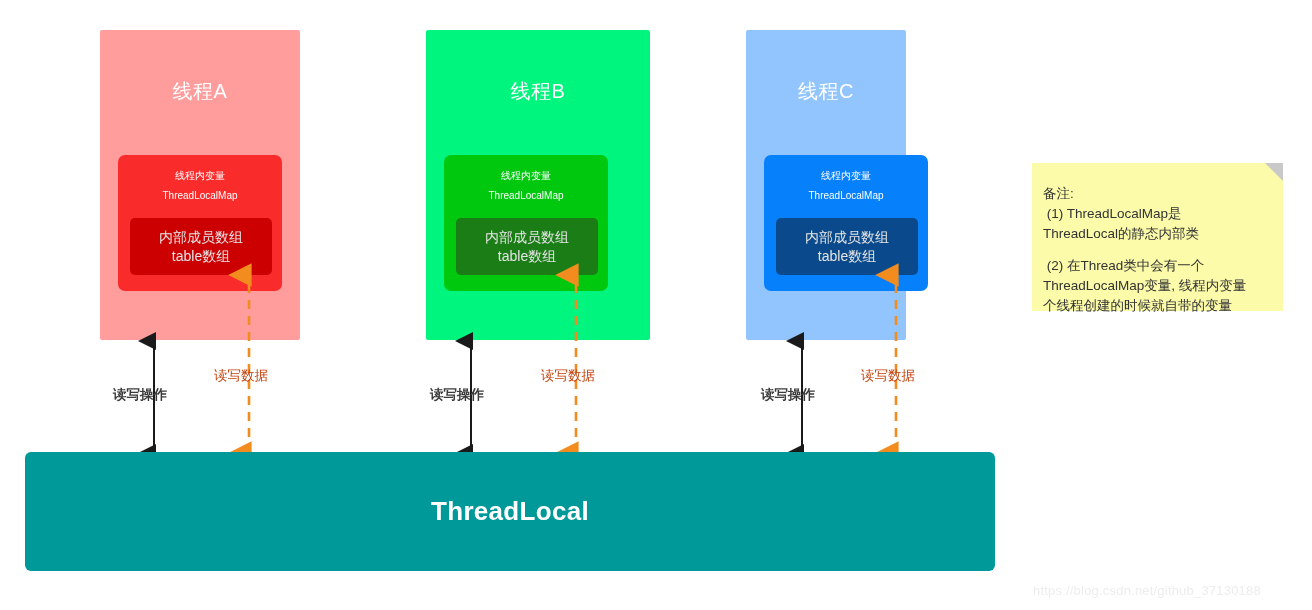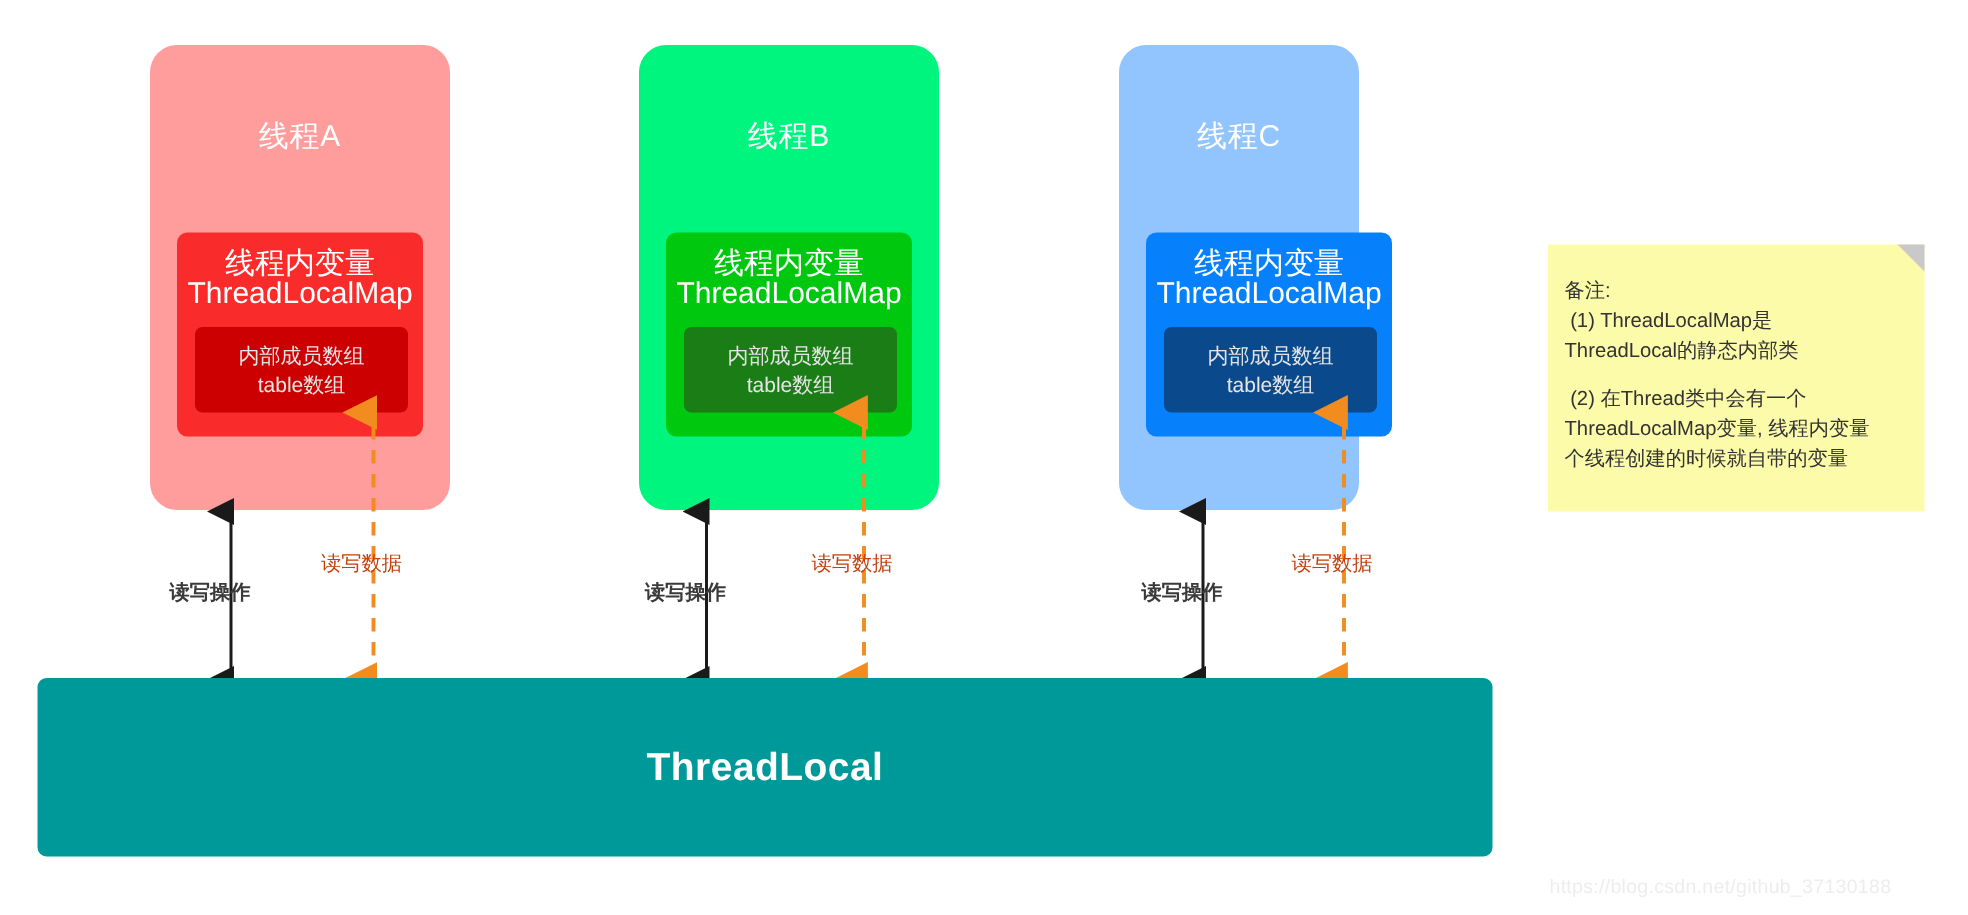--- a/index.html
+++ b/index.html
@@ -16,21 +16,21 @@
     position: relative;
     width: 1312px;
     height: 610px;
     overflow: hidden;
     background: #ffffff;
   }
 
   
   .thread-col {
     position: absolute;
-    border-radius: 18px;
+    border-radius: 2px;
     box-sizing: border-box;
   }
   .thread-title {
     position: absolute;
     left: 0;
     right: 0;
     top: 48px;
     text-align: center;
     color: #ffffff;
     font-size: 20px;
@@ -45,21 +45,21 @@
     border-radius: 7px;
     box-sizing: border-box;
   }
   .map-title {
     position: absolute;
     left: 0;
     right: 0;
     top: 11px;
     text-align: center;
     color: #ffffff;
-    font-size: 20px;
+    font-size: 10px;
     line-height: 20px;
   }
   .map-title span { display: block; }
 
   
   .table-box {
     position: absolute;
     border-radius: 5px;
     box-sizing: border-box;
     display: flex;
@@ -108,21 +108,21 @@
   }
   .lbl-black { color: #3a3a3a; font-weight: bold; }
   .lbl-orange { color: #c2410c; margin-top: 11px; }
 
   
   #note-box {
     position: absolute;
     left: 1032px;
     top: 163px;
     width: 251px;
-    height: 178px;
+    height: 148px;
     background: #FBFBAA;
     box-sizing: border-box;
   }
   #note-fold {
     position: absolute;
     right: 0;
     top: 0;
     width: 0;
     height: 0;
     border-top: 18px solid #c9c9c9;
@@ -191,21 +191,21 @@
         <path d="M4.5,0 L9,9 L0,9 Z" fill="#F28C1E"></path>
       </marker>
       <marker id="orgA2" markerWidth="9" markerHeight="9" refX="4.5" refY="8" orient="auto">
         <path d="M4.5,0 L9,9 L0,9 Z" fill="#F28C1E"></path>
       </marker>
     </defs>
     <line x1="13" y1="185" x2="13" y2="7" stroke="#F28C1E" stroke-width="2.6" stroke-dasharray="9 7" marker-end="url(#orgA1)" marker-start="url(#orgA2)"></line>
   </svg>
   <div class="lbl lbl-orange" style="left:214px; top:356px;">读写数据</div>
 
-  <div class="thread-col" style="left:426px; top:30px; width:200px; height:310px; background:#00F57E;">
+  <div class="thread-col" style="left:426px; top:30px; width:224px; height:310px; background:#00F57E;">
     <div class="thread-title">线程B</div>
     <div class="map-box" style="left:18px; top:125px; width:164px; height:136px; background:#00C80F;">
       <div class="map-title">
         <span>线程内变量</span>
         <span>ThreadLocalMap</span>
       </div>
       <div class="table-box" style="left:12px; top:63px; width:142px; height:57px; background:#1A7D16;">
         <div class="table-label">
           <span>内部成员数组</span>
           <span>table数组</span>

